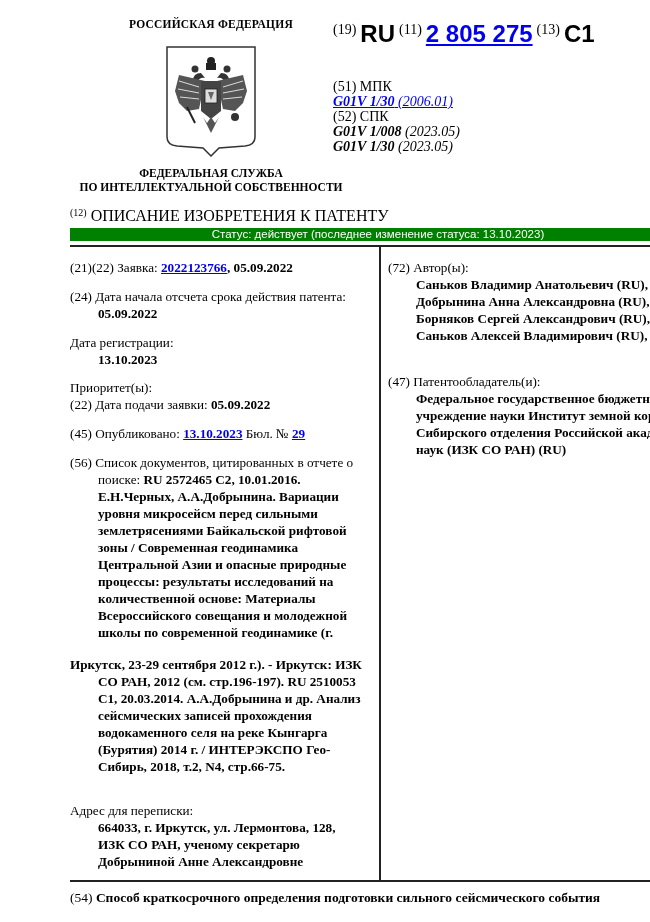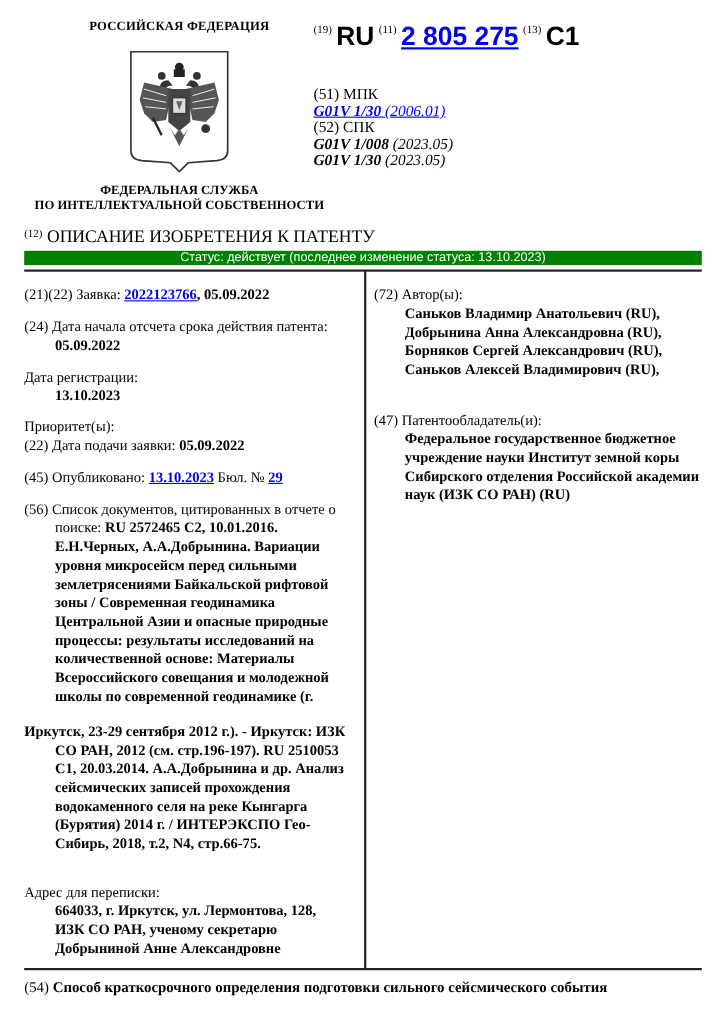--- a/index.html
+++ b/index.html
@@ -1,29 +1,29 @@
 <!DOCTYPE html>
 <html><head>
 <meta charset="utf-8">
 <style>
   html, body { margin:0; padding:0; background:#ffffff; }
   body { width:650px; height:922px; position:relative; overflow:hidden;
          font-family:"Liberation Serif", "DejaVu Serif", serif; color:#000; }
-  .abs { position:absolute; }
+  .abs { position:absolute;margin-left:48px; }
   a { color:#0000ee; text-decoration:underline; }
   b { font-weight:bold; }
 
   
   .country { left:0; width:326px; top:18px; text-align:center; font-weight:bold; font-size:11.5px; letter-spacing:0.2px; }
   .emblem { left:117px; top:45px; width:92px; height:112px; }
   .agency { left:0; width:326px; top:166px; text-align:center; font-weight:bold; font-size:11.5px; line-height:14px; }
 
   
   .pubnum { left:285px; top:20px; white-space:nowrap; }
-  .pubnum .sup { font-family:"Liberation Serif", serif; font-size:10px; vertical-align:top; position:relative; top:2px; }
+  .pubnum .sup { font-family:"Liberation Serif", serif; font-size:14px; vertical-align:top; position:relative; top:2px; }
   .pubnum .big { font-family:"Liberation Sans", sans-serif; font-weight:bold; font-size:24px; }
   .pubnum a.big { color:#0000ee; }
   .classif { left:285px; top:79px; font-size:14px; line-height:15px; }
   .classif .it { font-style:italic; }
 
   
   .doc-title { left:22px; top:207px; font-size:16px; font-weight:normal; white-space:nowrap; }
   .doc-title .sup { font-size:10px; vertical-align:top; position:relative; top:0px; }
   .status-bar { left:22px; top:228px; width:616px; height:13px; background:#008000; color:#ffffff;
                 font-family:"Liberation Sans", sans-serif; font-size:11.5px; line-height:13px; text-align:center; }

